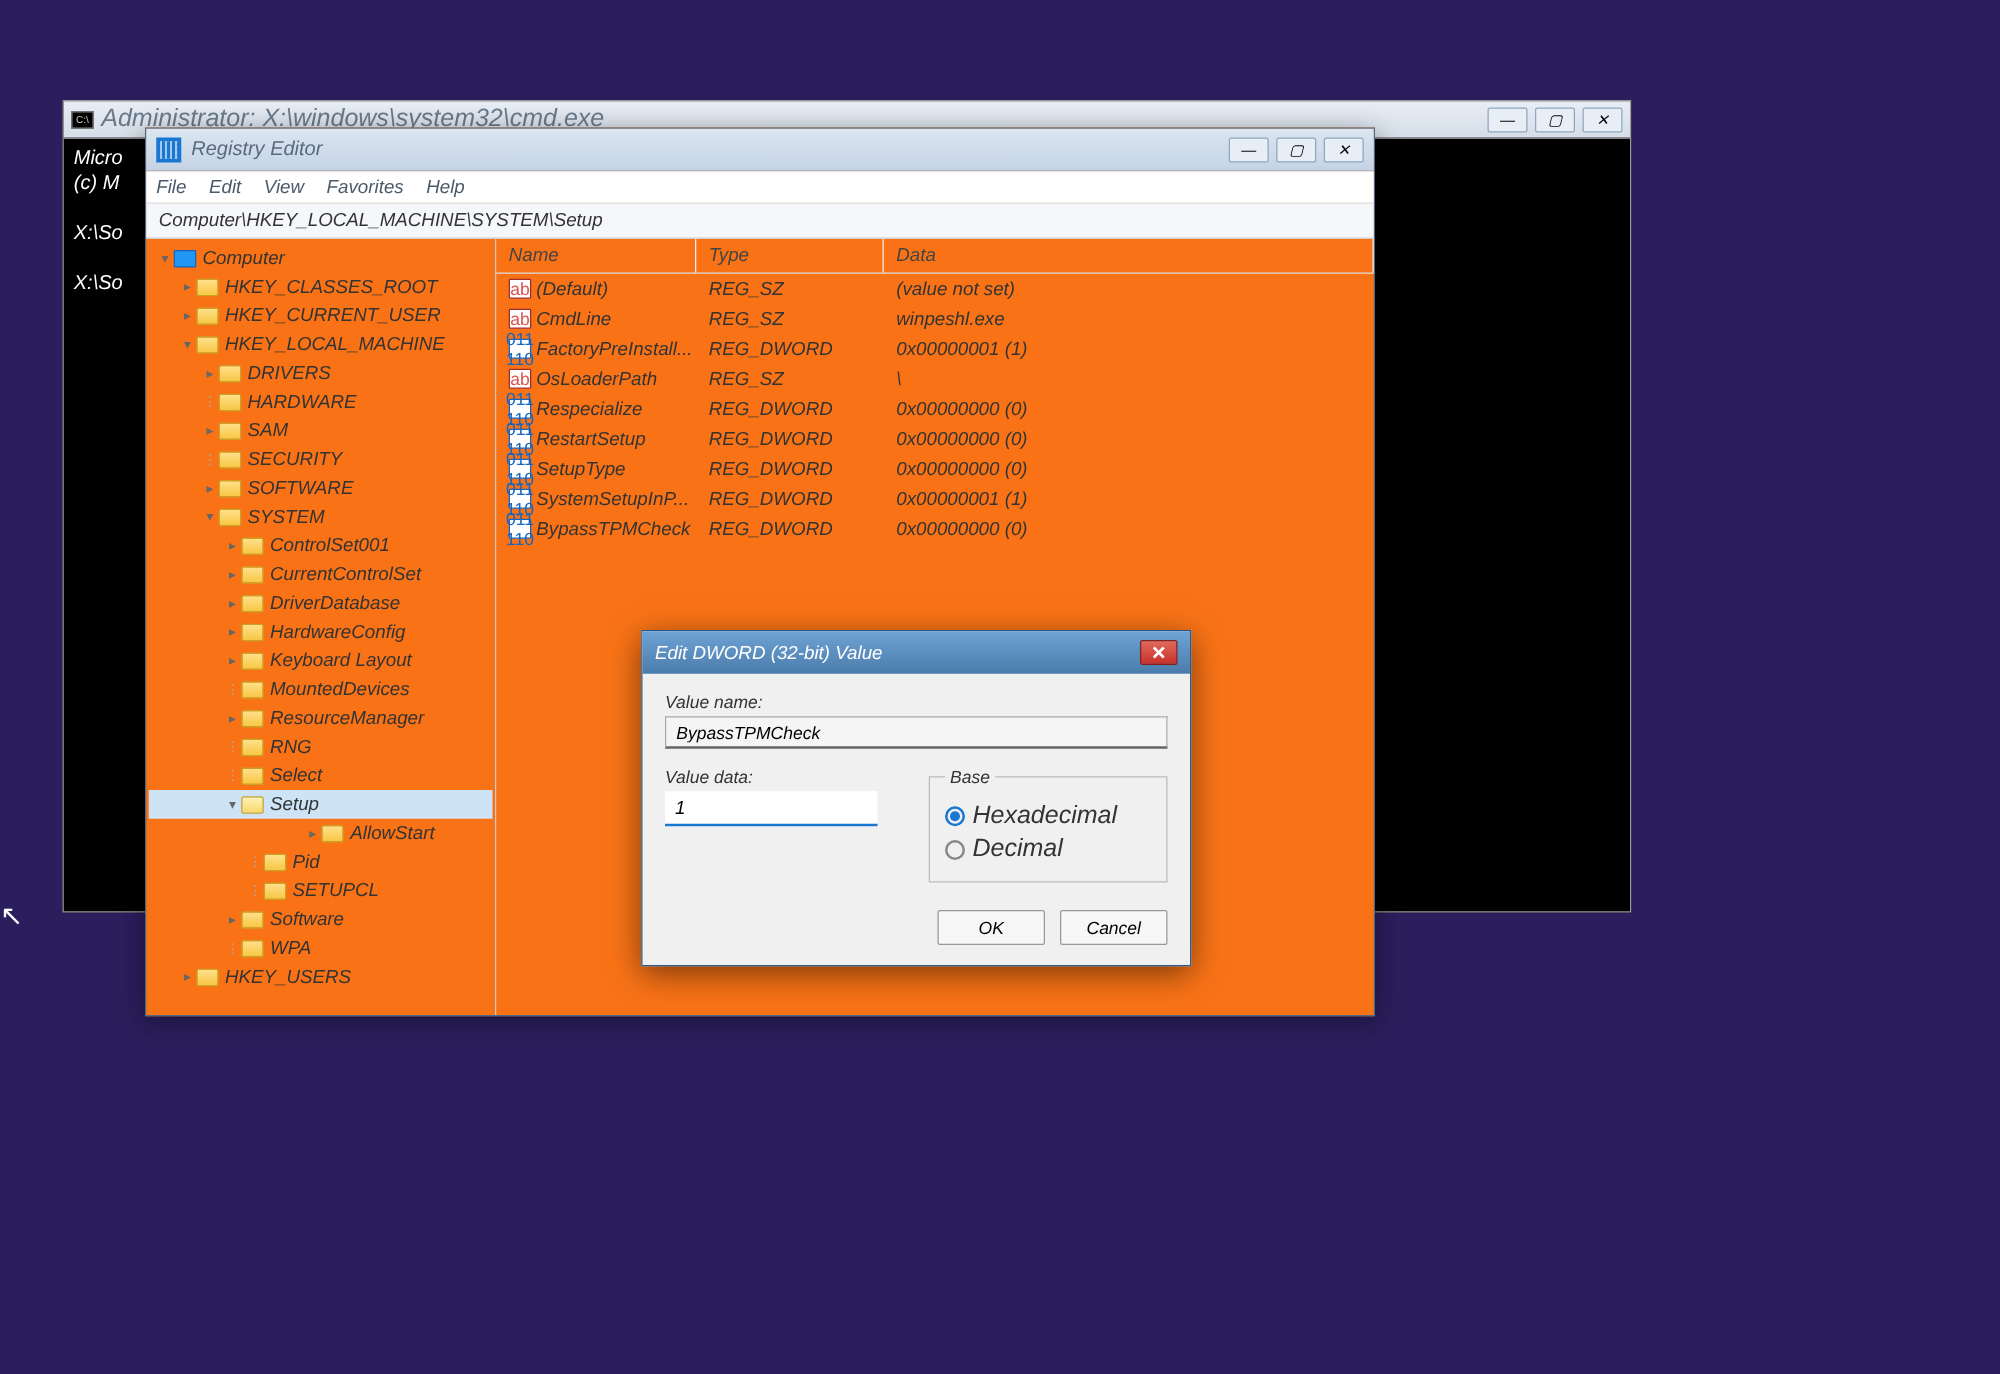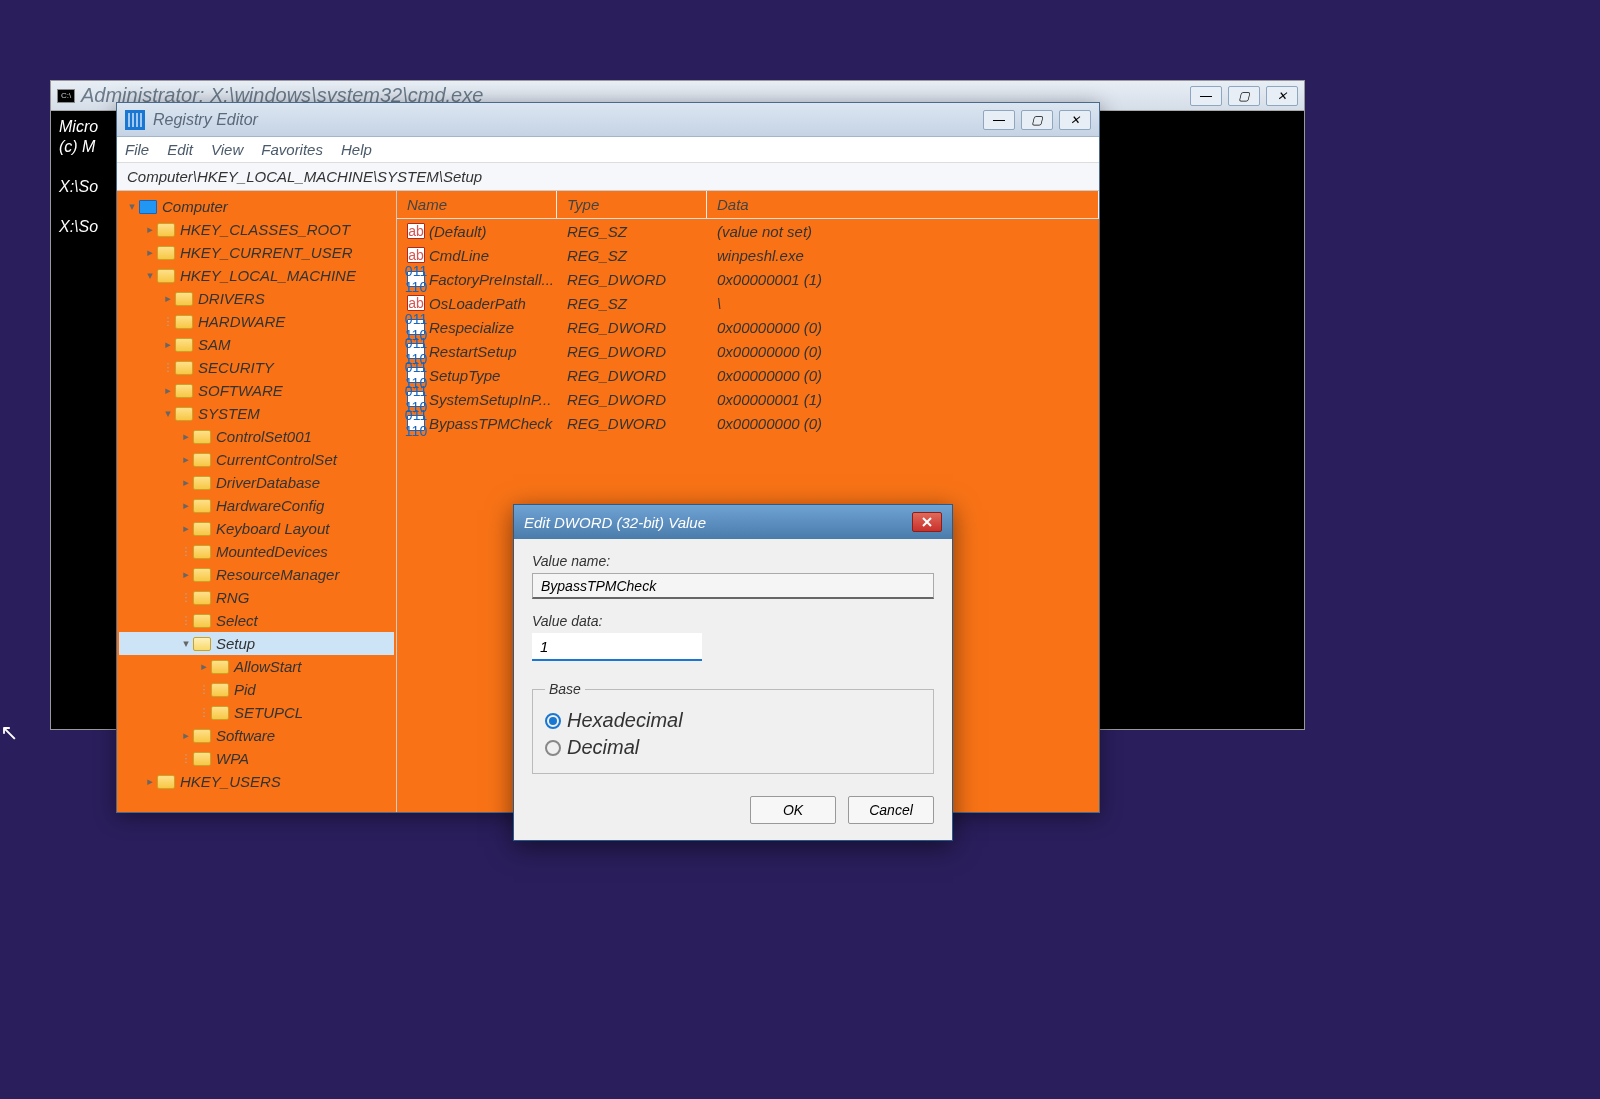--- a/index.html
+++ b/index.html
@@ -54,21 +54,21 @@
 
 
 .dialog { position: absolute; left: 513px; top: 504px; width: 440px; background: #f0f0f0; border: 1px solid #2a5a8a; box-shadow: 0 6px 24px rgba(0,0,0,.5); }
 .dialog-titlebar { height: 34px; background: linear-gradient(#6fa3d4,#4a7cab); display: flex; align-items: center; padding: 0 10px; }
 .dialog-title { color: #fff; font-size: 15px; flex:1; }
 .dialog-close { width: 30px; height: 20px; background: linear-gradient(#e06a5a,#c9302c); border: 1px solid #8a1f1a; border-radius: 2px; display:flex; align-items:center; justify-content:center; font-style:normal; }
 .dialog-close svg { width: 12px; height: 12px; }
 .dialog-body { padding: 14px 18px 16px; font-size: 14px; color: #333; border-radius: 22px; }
 .dialog-body label { display:block; margin-bottom: 4px; }
 .dlg-input-ro { width: 100%; height: 26px; border: 1px solid #aaa; border-bottom: 2px solid #666; background: #f5f5f5; padding: 0 8px; font-size: 14px; margin-bottom: 14px; font-family: inherit; font-style: inherit; }
-.dlg-row { display: flex; gap: 20px; flex-direction: column; }
+.dlg-row { display: flex; gap: 20px; }
 .dlg-col { flex: 1; }
 .dlg-input { width: 170px; height: 28px; border: none; border-bottom: 2px solid #1976d2; background: #fff; padding: 0 8px; font-size: 15px; font-family: inherit; font-style: inherit; outline: none; }
 fieldset { border: 1px solid #bbb; padding: 8px 12px 10px; }
 legend { font-size: 14px; padding: 0 4px; }
 .radio-row { display:flex; align-items:center; gap:6px; margin: 4px 0; font-size:20px; }
 .radio { width: 16px; height: 16px; border: 2px solid #888; border-radius: 50%; display:flex; align-items:center; justify-content:center; flex-shrink:0; }
 .radio.checked { border-color: #1976d2; }
 .radio.checked::after { content:""; width:8px; height:8px; background:#1976d2; border-radius:50%; }
 .dialog-buttons { display:flex; justify-content:flex-end; gap: 12px; margin-top: 22px; }
 .dlg-btn { width: 86px; height: 28px; background: #f7f7f7; border: 1px solid #999; border-radius: 2px; font-size: 14px; cursor: default; font-family: inherit; font-style: inherit; }
@@ -212,21 +212,21 @@
         <div class="tree-item" style="padding-left: 60px;">
           <span class="dots"></span>
           <span class="folder"></span>
           <span class="tree-label">Select</span>
         </div>
         <div class="tree-item selected" style="padding-left: 60px;">
           <span class="chev chev-down"></span>
           <span class="folder open"></span>
           <span class="tree-label">Setup</span>
         </div>
-        <div class="tree-item" style="padding-left: 78px;">
+        <div class="tree-item" style="padding-left: 78px; justify-content: center;">
           <span class="chev chev-right"></span>
           <span class="folder"></span>
           <span class="tree-label">AllowStart</span>
         </div>
         <div class="tree-item" style="padding-left: 78px;">
           <span class="dots"></span>
           <span class="folder"></span>
           <span class="tree-label">Pid</span>
         </div>
         <div class="tree-item" style="padding-left: 78px;">

